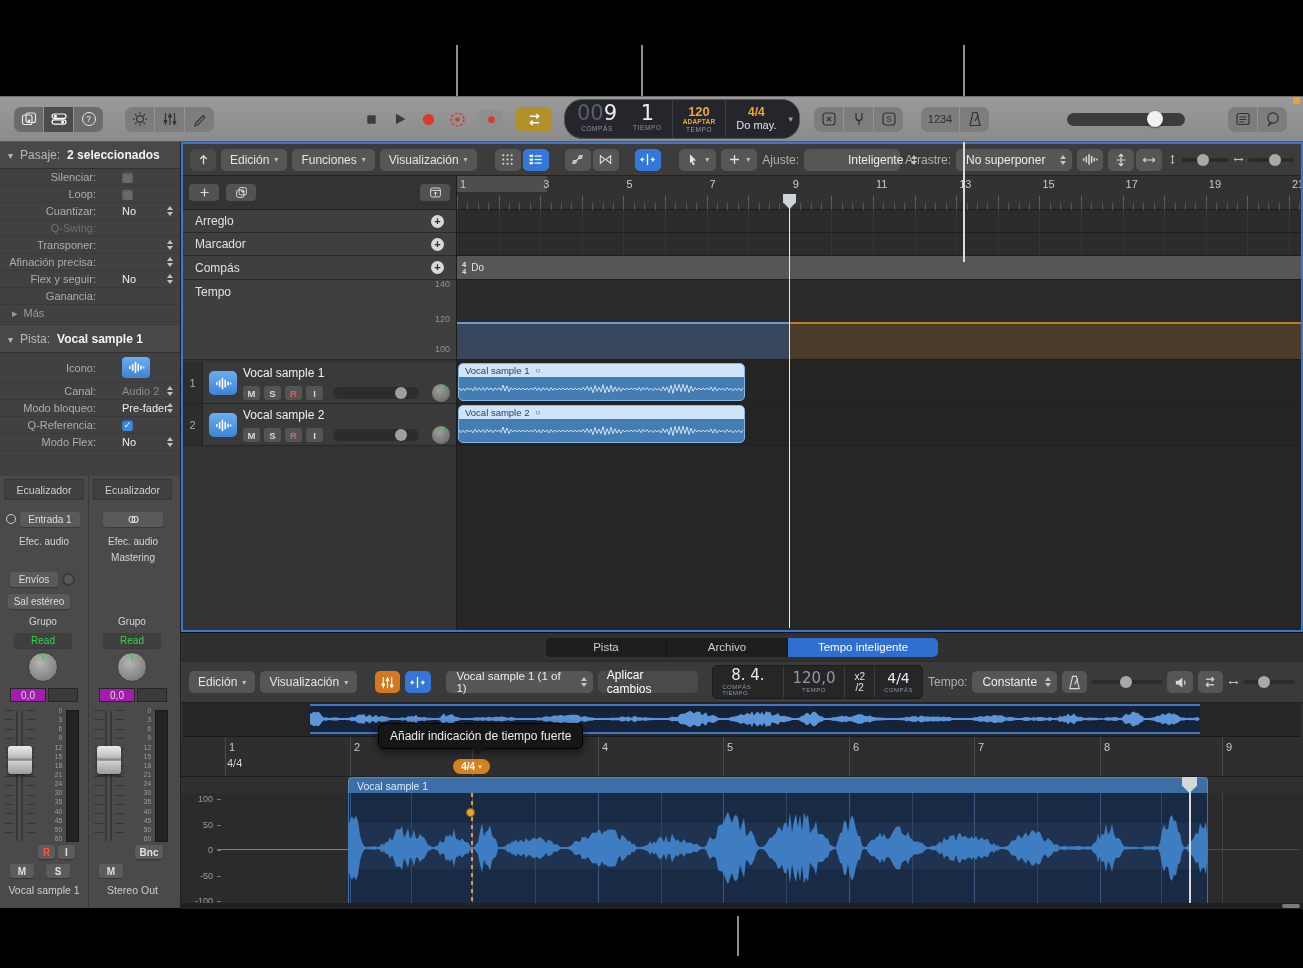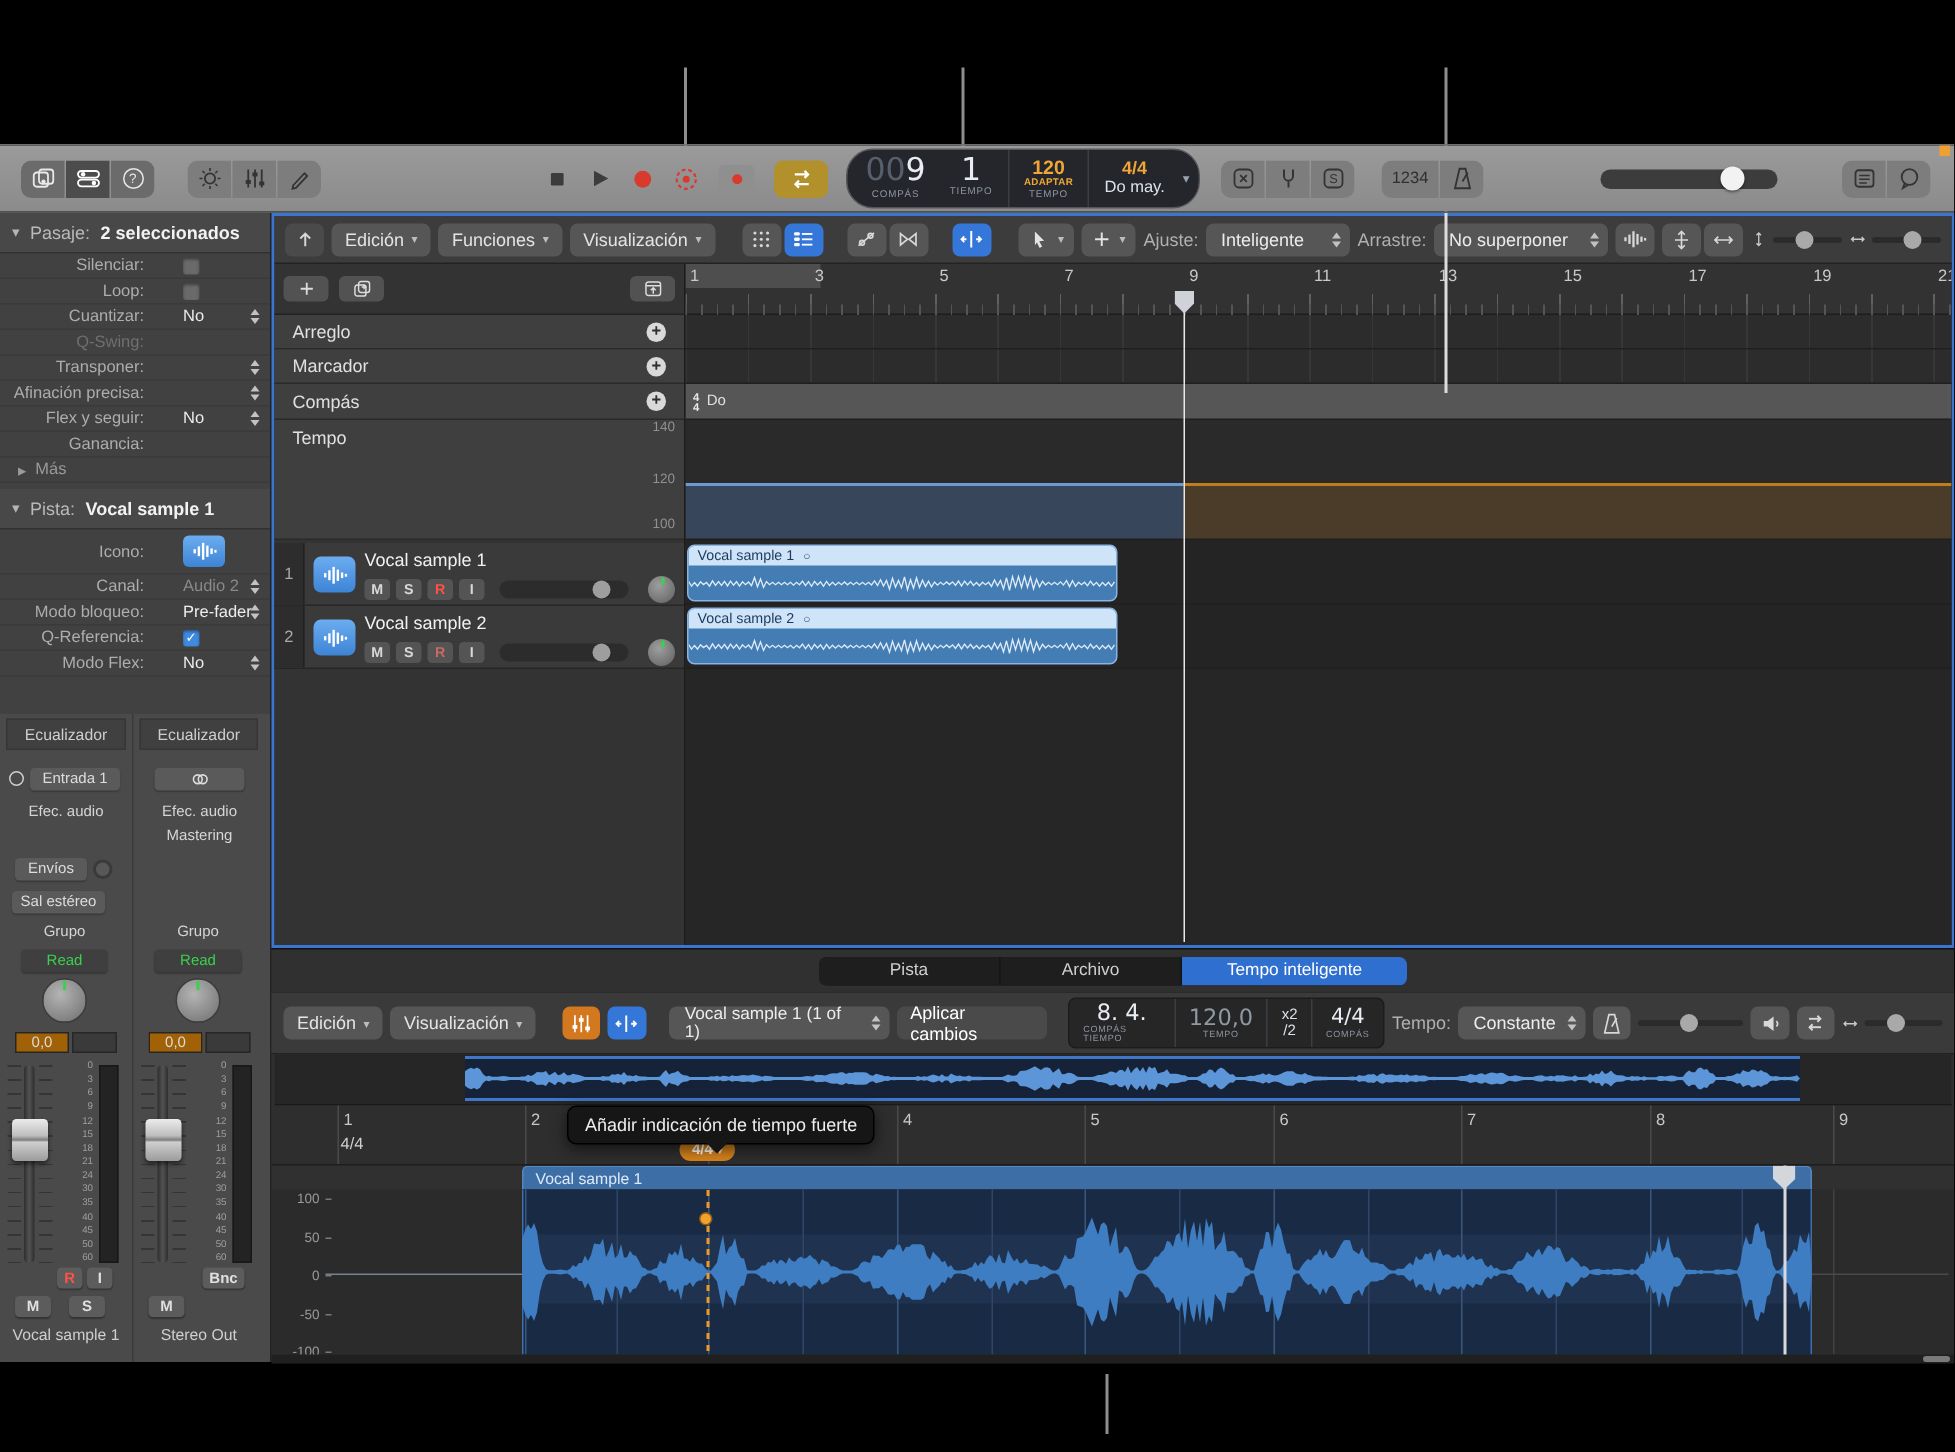--- a/index.html
+++ b/index.html
@@ -61,21 +61,21 @@
   .strip{position:relative;width:88px;height:100%;}
   .strip+.strip{border-left:1px solid #3a3a3a;}
   .cs-eq{position:absolute;left:4px;right:4px;top:3px;height:21px;background:#404040;border:1px solid #363636;display:flex;align-items:center;justify-content:center;font-size:10.5px;color:#cfcfcf;}
   .cs-slot{position:absolute;height:15px;border-radius:3px;background:#5a5a5a;color:#ddd;font-size:10px;display:flex;align-items:center;justify-content:center;box-shadow:0 1px 1px rgba(0,0,0,.25);}
   .cs-txt{position:absolute;height:15px;color:#d5d5d5;font-size:10px;display:flex;align-items:center;justify-content:center;}
   .cs-circle{position:absolute;width:10px;height:10px;border-radius:50%;border:1.5px solid #cfcfcf;}
   .cs-knob-s{position:absolute;width:13px;height:13px;border-radius:50%;border:2px solid #3a3a3a;background:#585858;}
   .read{color:#3ad14c !important;background:#3f3f3f !important;}
   .panknob{position:absolute;width:30px;height:30px;border-radius:50%;background:radial-gradient(circle at 40% 35%,#b4b4b4,#8a8a8a 60%,#6d6d6d);border:1px solid #3c3c3c;}
   .panknob:after{content:"";position:absolute;left:13px;top:1px;width:2px;height:6px;background:#3ad14c;}
-  .valbox{position:absolute;height:14px;background:#a16207;border:1px solid #262626;color:#dcdcdc;font-size:10px;display:flex;align-items:center;justify-content:center;}
+  .valbox{position:absolute;height:14px;background:#a21caf;border:1px solid #262626;color:#dcdcdc;font-size:10px;display:flex;align-items:center;justify-content:center;}
   .valbox.empty{background:#3a3a3a;}
   .fader{position:absolute;top:234px;height:132px;}
   .ftrack{position:absolute;left:16px;top:0;width:7px;height:132px;background:linear-gradient(90deg,#2e2e2e,#525252 50%,#2e2e2e);border-radius:3px;}
   .fticks{position:absolute;top:0;width:9px;height:132px;background:repeating-linear-gradient(180deg,#353535 0 1px,transparent 1px 9.4px);}
   .fcap{position:absolute;left:8px;width:24px;height:28px;border-radius:3px;background:linear-gradient(#ececec,#bdbdbd 40%,#7e7e7e 50%,#cfcfcf 55%,#9c9c9c);box-shadow:0 2px 3px rgba(0,0,0,.5);}
   .fscale{position:absolute;left:44px;top:-2px;width:18px;height:134px;display:flex;flex-direction:column;justify-content:space-between;}
   .fscale span{font-size:6.5px;color:#9f9f9f;text-align:right;line-height:6px;}
   .meter{position:absolute;left:66px;top:0;width:13px;height:132px;background:#232323;border:1px solid #181818;}
   .csbtn{position:absolute;height:14px;border-radius:3px;background:#5c5c5c;color:#e0e0e0;font-size:10px;font-weight:bold;display:flex;align-items:center;justify-content:center;box-shadow:0 1px 1px rgba(0,0,0,.3);}
   .csname{position:absolute;left:0;right:0;text-align:center;font-size:10.5px;color:#cfcfcf;}
@@ -764,21 +764,21 @@
           <span class="chev">▾</span>
         </div>
       <div class="mbtn" style="padding:0 7px;">
           <svg class="ic" width="13" height="13">
             <use href="#s-cross"></use>
           </svg>
           <span class="chev">▾</span>
         </div>
       <span class="tlabel">Ajuste:</span>
       <div class="popup" style="width:96px;">
-          <span style="flex:1;">Inteligente</span>
+          <span style="flex:1;margin-left:34px;">Inteligente</span>
           <span class="pst">
             <i class="st-up"></i>
             <i class="st-dn"></i>
           </span>
         </div>
       <span class="tlabel">Arrastre:</span>
       <div class="popup" style="width:116px;">
           <span style="flex:1;">No superponer</span>
           <span class="pst">
             <i class="st-up"></i>
@@ -1091,21 +1091,21 @@
           <div class="edr-line" style="left: 1041px;"></div>
           <div class="edr-num" style="left: 1045px;">9</div>
         </div>
       <div id="edr-sig" style="left:46px;top:20px;">4/4</div>
       <div id="beat-badge" style="left:272px;top:22px;">
         <span>4/4</span>
           <span class="chev">▾</span>
       </div>
     </div>
 
-    <div id="tooltip" style="left:197px;top:104px;"><span>Añadir indicación de tiempo fuerte</span></div>
+    <div id="tooltip" style="left:197px;top:90px;"><span>Añadir indicación de tiempo fuerte</span></div>
 
     <div id="ed-regionbar">
         <span>Vocal sample 1</span>
       </div>
 
     <div id="ed-wave">
       <div id="amp-labels">
           <div class="amp-lab" style="left: 2px; top: 1px;">100</div>
           <div class="amp-tick" style="left: 36px; top: 6px;"></div>
           <div class="amp-lab" style="left: 2px; top: 26.5px;">50</div>

